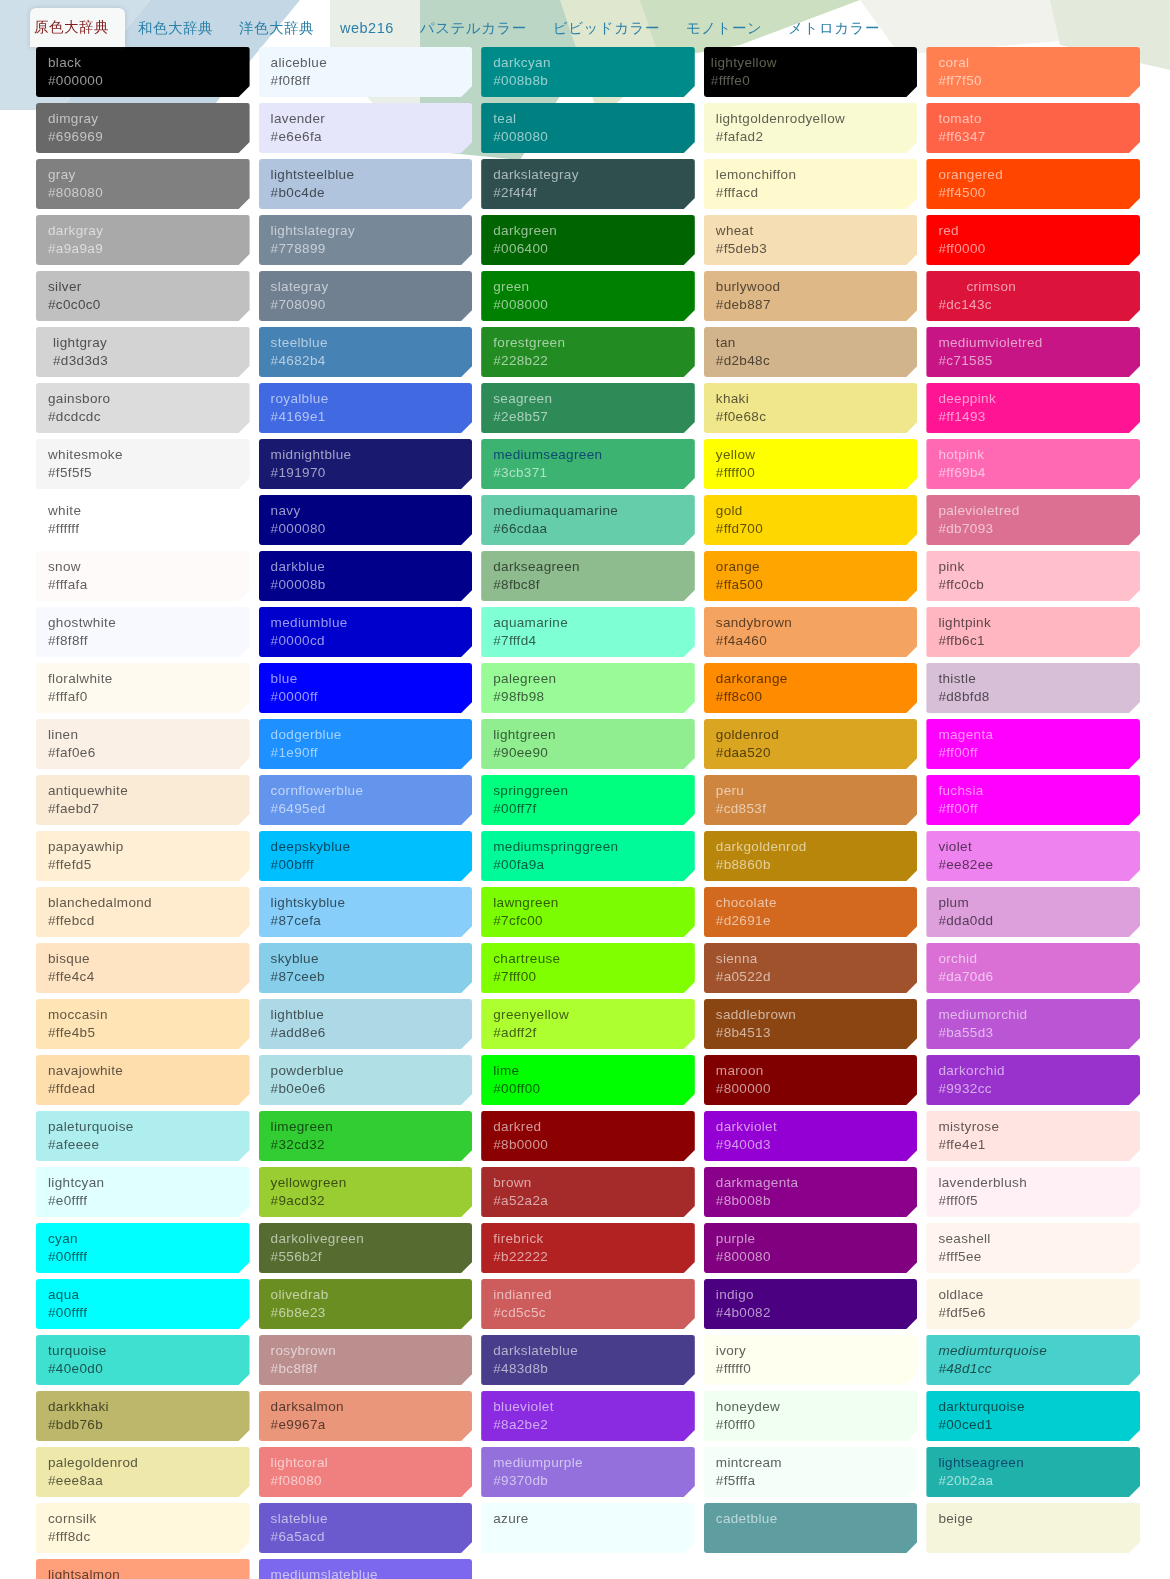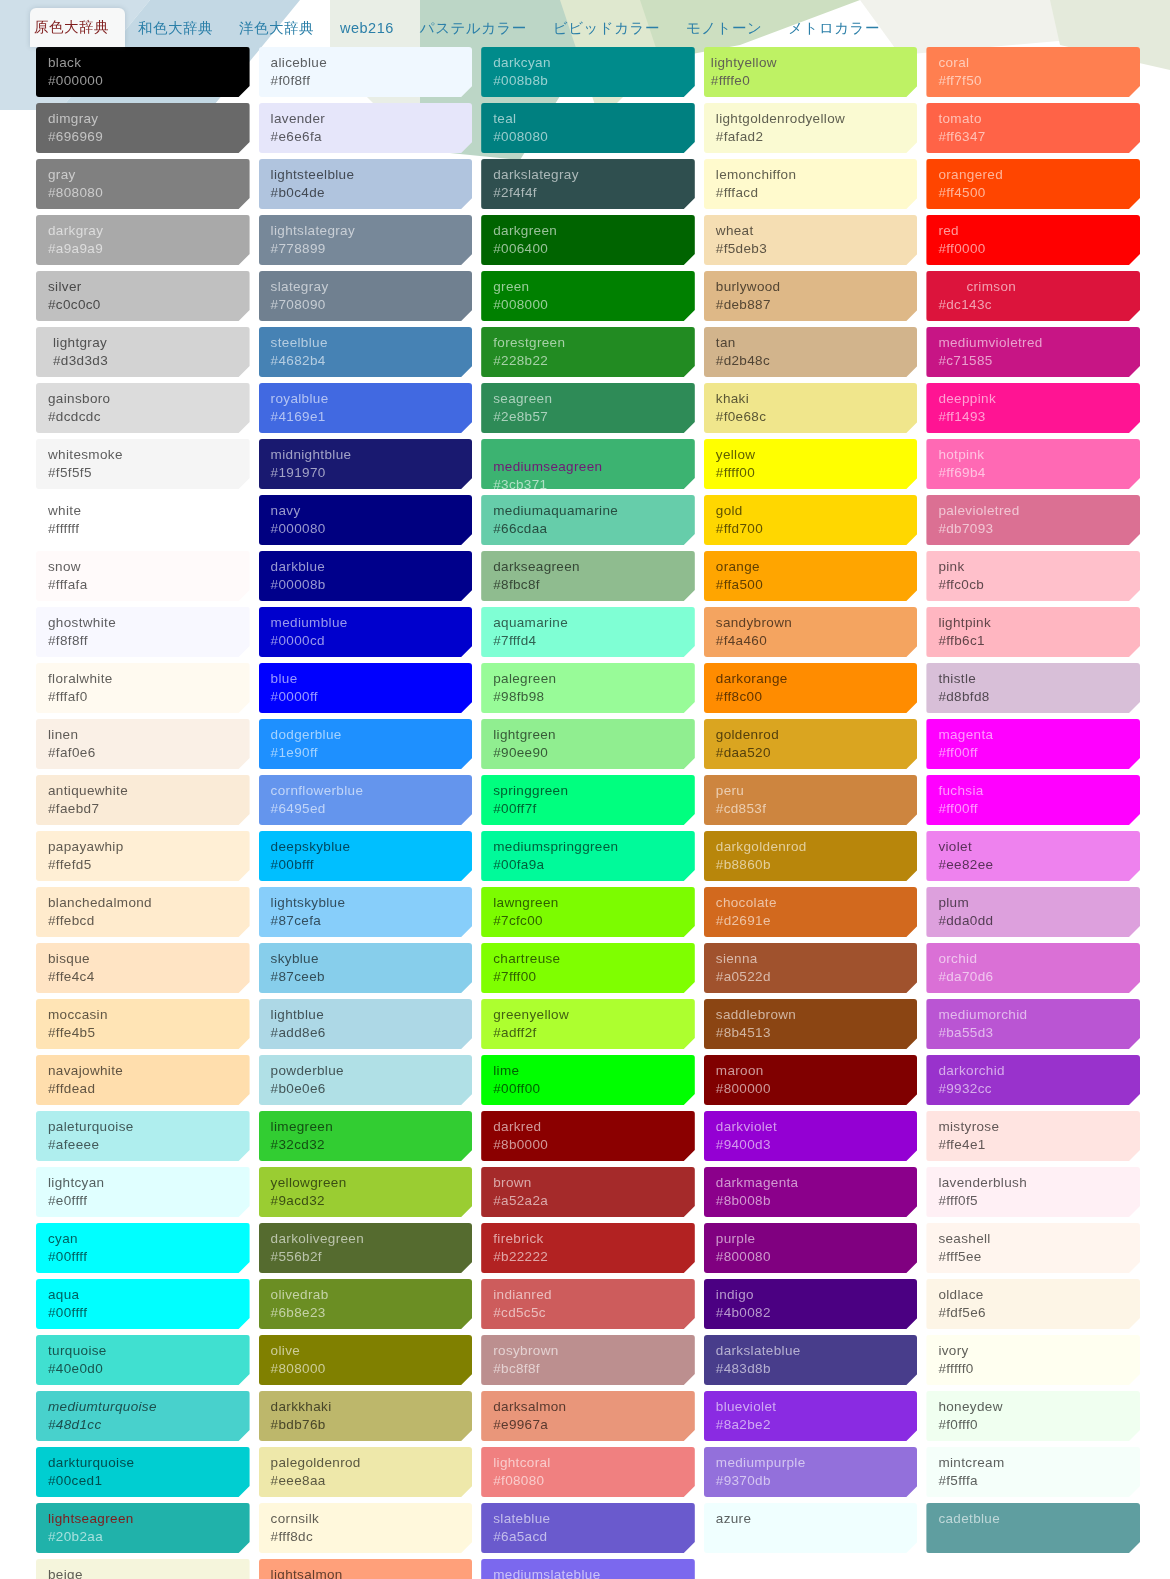--- a/index.html
+++ b/index.html
@@ -110,21 +110,21 @@
       <span class="hx" style="color: rgb(153, 153, 153);">#000000</span>
     </div>
     <div class="swatch" style="background: rgb(240, 248, 255);">
       <span class="nm" style="color: rgb(91, 94, 97);">aliceblue</span>
       <span class="hx" style="color: rgb(91, 94, 97);">#f0f8ff</span>
     </div>
     <div class="swatch" style="background: rgb(0, 139, 139);">
       <span class="nm" style="color: rgb(153, 209, 209);">darkcyan</span>
       <span class="hx" style="color: rgb(153, 209, 209);">#008b8b</span>
     </div>
-    <div class="swatch" style="background: #bef264; padding-left: 7px;">
+    <div class="swatch" style="background: #000000; padding-left: 7px;">
       <span class="nm" style="color: rgb(97, 97, 85);">lightyellow</span>
       <span class="hx" style="color: rgb(97, 97, 85);">#ffffe0</span>
     </div>
     <div class="swatch" style="background: rgb(255, 127, 80);">
       <span class="nm" style="color: rgb(255, 204, 185);">coral</span>
       <span class="hx" style="color: rgb(255, 204, 185);">#ff7f50</span>
     </div>
     <div class="swatch" style="background: rgb(105, 105, 105);">
       <span class="nm" style="color: rgb(195, 195, 195);">dimgray</span>
       <span class="hx" style="color: rgb(195, 195, 195);">#696969</span>
@@ -247,21 +247,21 @@
     </div>
     <div class="swatch" style="background: rgb(245, 245, 245);">
       <span class="nm" style="color: rgb(93, 93, 93);">whitesmoke</span>
       <span class="hx" style="color: rgb(93, 93, 93);">#f5f5f5</span>
     </div>
     <div class="swatch" style="background: rgb(25, 25, 112);">
       <span class="nm" style="color: rgb(163, 163, 198);">midnightblue</span>
       <span class="hx" style="color: rgb(163, 163, 198);">#191970</span>
     </div>
     <div class="swatch" style="background: rgb(60, 179, 113);">
-      <span class="nm" style="color: #701a75; margin-top: 12px;">mediumseagreen</span>
+      <span class="nm" style="color: #0c4a6e;">mediumseagreen</span>
       <span class="hx" style="color: rgb(177, 225, 198);">#3cb371</span>
     </div>
     <div class="swatch" style="background: rgb(255, 255, 0);">
       <span class="nm" style="color: rgb(97, 97, 0);">yellow</span>
       <span class="hx" style="color: rgb(97, 97, 0);">#ffff00</span>
     </div>
     <div class="swatch" style="background: rgb(255, 105, 180);">
       <span class="nm" style="color: rgb(255, 195, 225);">hotpink</span>
       <span class="hx" style="color: rgb(255, 195, 225);">#ff69b4</span>
     </div>
@@ -562,24 +562,20 @@
       <span class="hx" style="color: rgb(183, 153, 205);">#4b0082</span>
     </div>
     <div class="swatch" style="background: rgb(253, 245, 230);">
       <span class="nm" style="color: rgb(96, 93, 87);">oldlace</span>
       <span class="hx" style="color: rgb(96, 93, 87);">#fdf5e6</span>
     </div>
     <div class="swatch" style="background: rgb(64, 224, 208);">
       <span class="nm" style="color: rgb(24, 85, 79);">turquoise</span>
       <span class="hx" style="color: rgb(24, 85, 79);">#40e0d0</span>
     </div>
-    <div class="swatch" style="background: rgb(128, 128, 0);">
-      <span class="nm" style="color: rgb(204, 204, 153);">olive</span>
-      <span class="hx" style="color: rgb(204, 204, 153);">#808000</span>
-    </div>
     <div class="swatch" style="background: rgb(188, 143, 143);">
       <span class="nm" style="color: rgb(228, 210, 210);">rosybrown</span>
       <span class="hx" style="color: rgb(228, 210, 210);">#bc8f8f</span>
     </div>
     <div class="swatch" style="background: rgb(72, 61, 139);">
       <span class="nm" style="color: rgb(182, 177, 209);">darkslateblue</span>
       <span class="hx" style="color: rgb(182, 177, 209);">#483d8b</span>
     </div>
     <div class="swatch" style="background: rgb(255, 255, 240);">
       <span class="nm" style="color: rgb(97, 97, 91);">ivory</span>
@@ -619,21 +615,21 @@
     </div>
     <div class="swatch" style="background: rgb(147, 112, 219);">
       <span class="nm" style="color: rgb(212, 198, 241);">mediumpurple</span>
       <span class="hx" style="color: rgb(212, 198, 241);">#9370db</span>
     </div>
     <div class="swatch" style="background: rgb(245, 255, 250);">
       <span class="nm" style="color: rgb(93, 97, 95);">mintcream</span>
       <span class="hx" style="color: rgb(93, 97, 95);">#f5fffa</span>
     </div>
     <div class="swatch" style="background: rgb(32, 178, 170);">
-      <span class="nm" style="color: #7f1d1d;">lightseagreen</span>
+      <span class="nm" style="color: #0c4a6e;">lightseagreen</span>
       <span class="hx" style="color: rgb(166, 224, 221);">#20b2aa</span>
     </div>
     <div class="swatch" style="background: rgb(255, 248, 220);">
       <span class="nm" style="color: rgb(97, 94, 84);">cornsilk</span>
       <span class="hx" style="color: rgb(97, 94, 84);">#fff8dc</span>
     </div>
     <div class="swatch" style="background: rgb(106, 90, 205);">
       <span class="nm" style="color: rgb(195, 189, 235);">slateblue</span>
       <span class="hx" style="color: rgb(195, 189, 235);">#6a5acd</span>
     </div>

